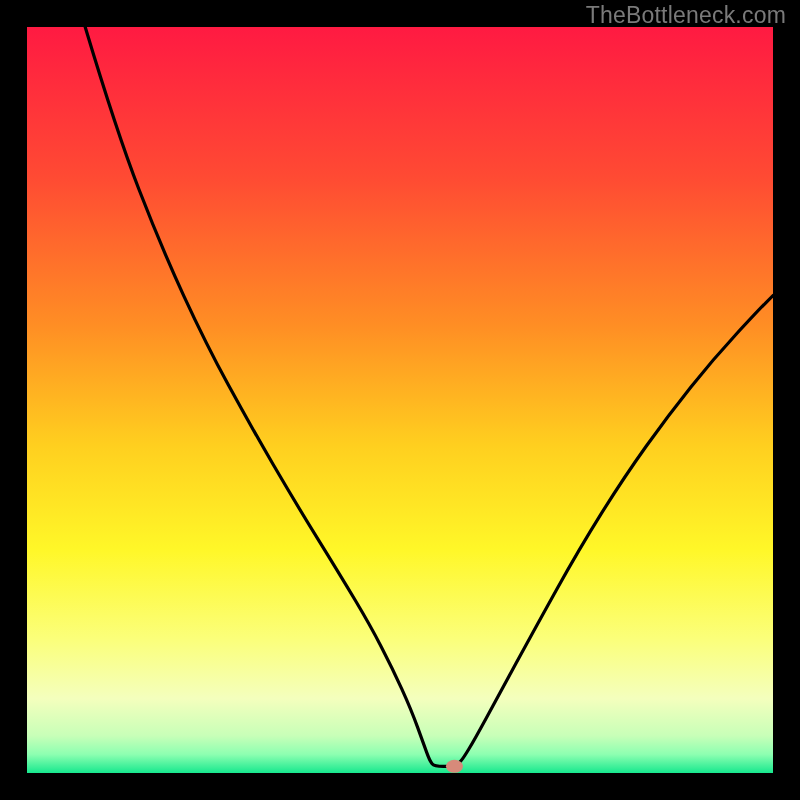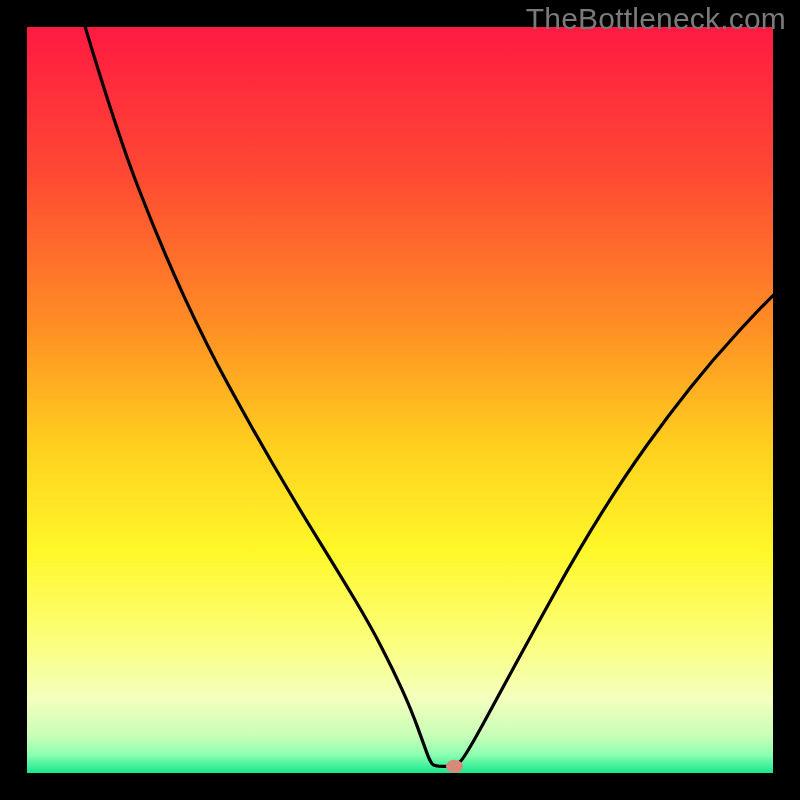--- a/index.html
+++ b/index.html
@@ -24,21 +24,21 @@
     top: 27px;
     left: 27px;
     width: 746px;
     height: 746px;
   }
   .watermark {
     position: absolute;
     top: 2px;
     right: 14px;
     font-family: Arial, Helvetica, sans-serif;
-    font-size: 30px;
+    font-size: 23px;
     color: #7a7a7a;
     letter-spacing: 0.2px;
     font-weight: 500;
   }
 </style>
 </head>
 <body>
 
 <div class="frame"></div>
 

